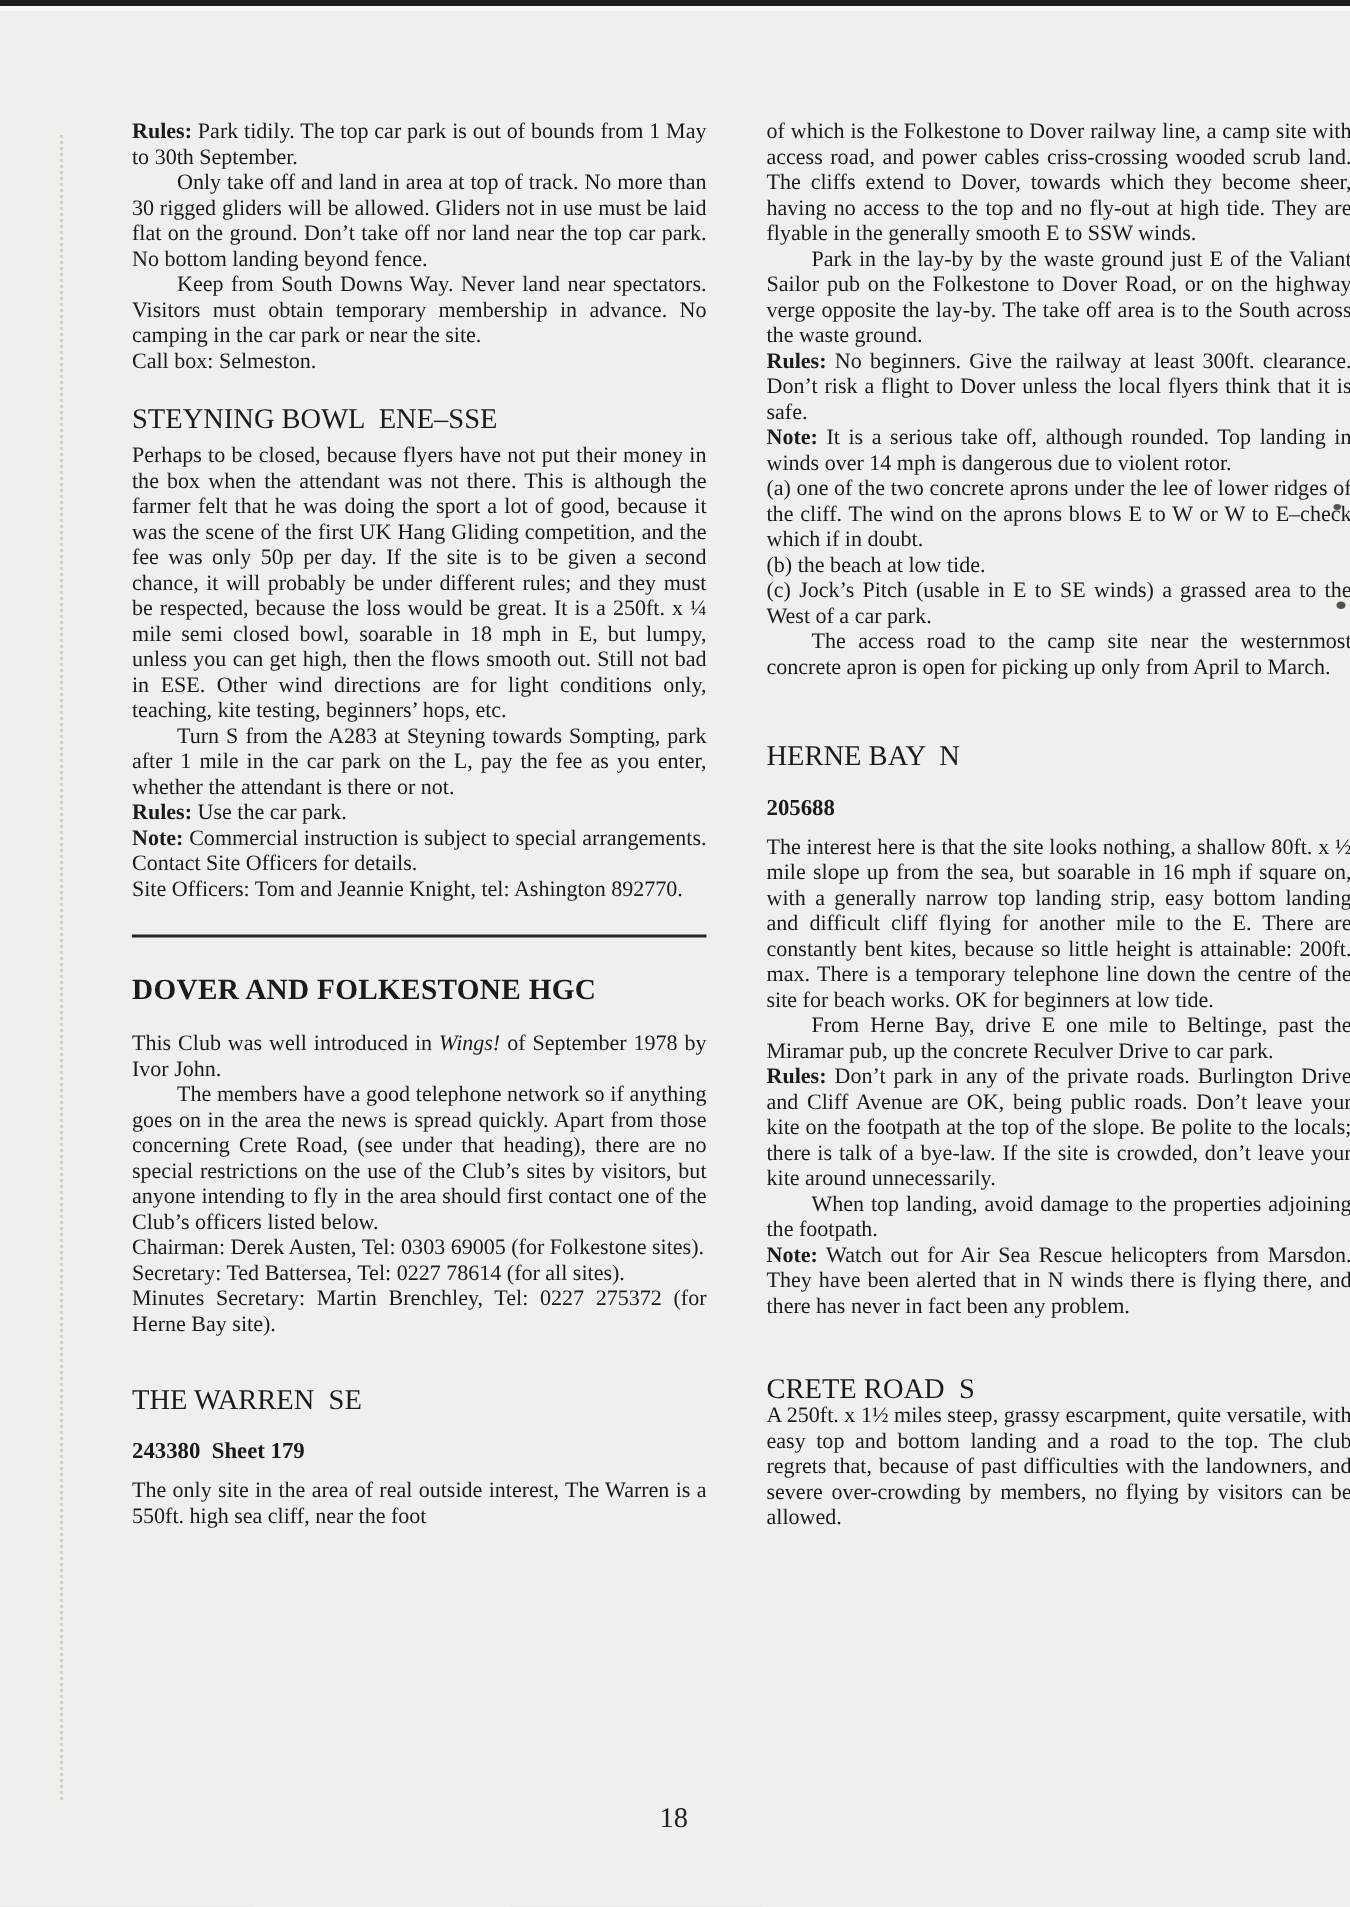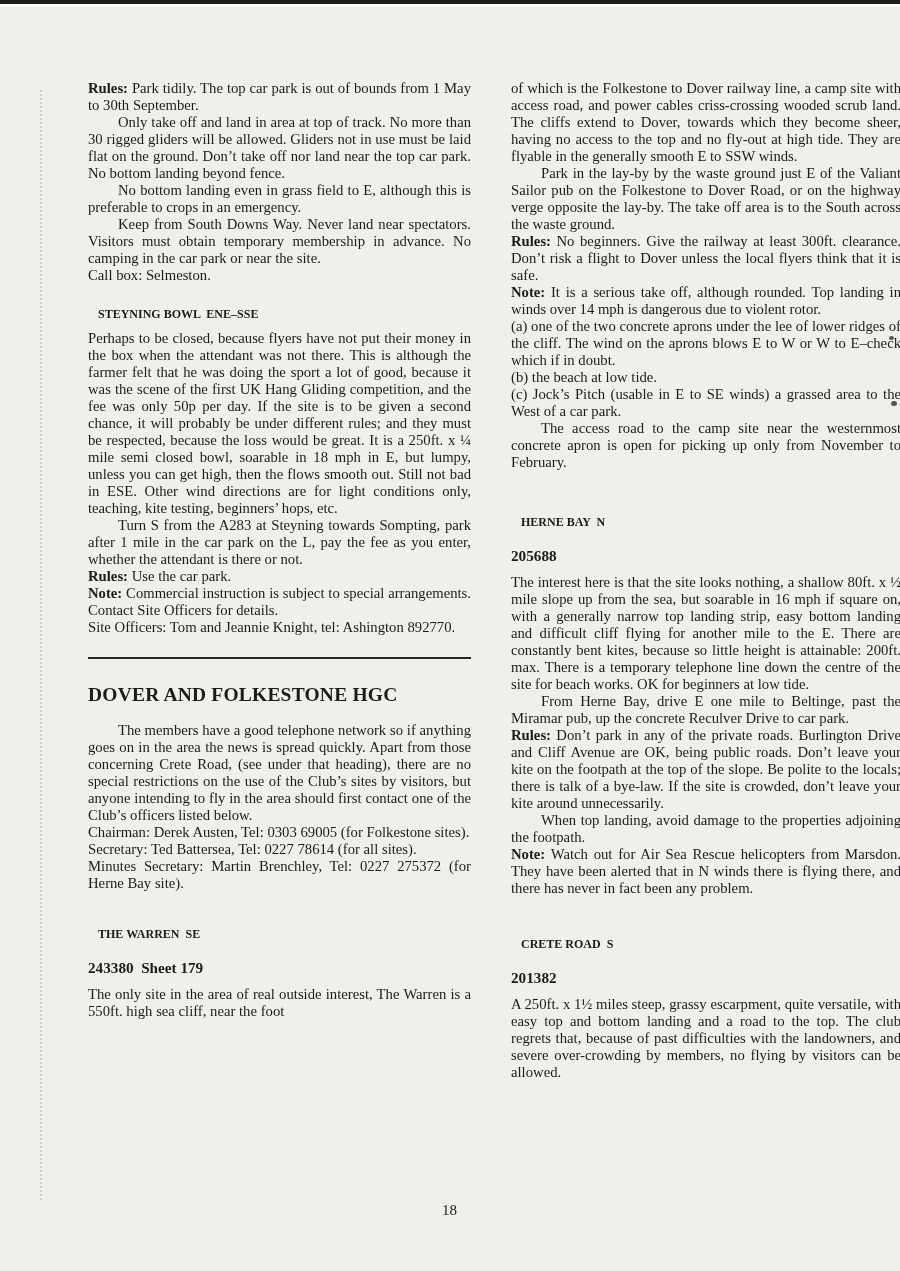--- a/index.html
+++ b/index.html
@@ -30,99 +30,98 @@
   .col-right{left:511px;width:390px;}
 
   p.para{margin:0;padding:0;}
   .indent{text-indent:30px;}
   .gap4{margin-top:4px;}
   .gap2{margin-top:2px;}
   b.lead{font-weight:700;}
   i.wings{font-style:italic;}
 
   .h-site{
-    font-weight:700;font-size:12px;line-height:18px;
-    margin:21px 10px 7px;white-space:pre-wrap;
+    font-weight:400;font-size:19px;line-height:18px;
+    margin:21px 0 7px;white-space:pre-wrap;
   }
   .h-site.tight{margin-bottom:0;}
   .gridref{font-weight:700;font-size:15.2px;line-height:18px;margin:16px 0 9px;white-space:pre-wrap;}
   .h-club{
     font-weight:700;font-size:19.5px;line-height:22px;
     margin:25px 0 16px;letter-spacing:.2px;
   }
   .rule{
     border:none;border-top:2.5px solid #262626;
     margin:21px 0 0;width:100%;
   }
   .mt34{margin-top:33px;}
   .mt42{margin-top:42px;}
   .mt38{margin-top:38px;}
 
   .pagenum{
     position:absolute;top:1202px;left:50%;
     transform:translateX(-54%);
-    font-size:15px;color:#222;
+    font-size:19px;color:#222;
   }
 </style>
 </head>
 <body>
 
 <div class="page">
   <div class="scan-strip"></div>
   <div class="scan-strip-light"></div>
   <div class="margin-noise"></div>
   <div class="speck s1"></div>
   <div class="speck s2"></div>
 
   <div class="col col-left">
 
     <p class="para"><b class="lead">Rules:</b><span>  Park tidily. The top car park is out of bounds from 1 May to 30th September.</span></p>
     <p class="para indent">Only take off and land in area at top of track. No more than 30 rigged gliders will be allowed. Gliders not in use must be laid flat on the ground. Don’t take off nor land near the top car park. No bottom landing beyond fence.</p>
-    <p class="para indent">No bottom landing even in grass field to E, although this is preferable to crops in an emergency.</p>
     <p class="para indent">Keep from South Downs Way. Never land near spectators. Visitors must obtain temporary membership in advance. No camping in the car park or near the site.</p>
     <p class="para gap4">Call box: Selmeston.</p>
 
     <h2 class="h-site">STEYNING BOWL  ENE–SSE</h2>
     <p class="para">Perhaps to be closed, because flyers have not put their money in the box when the attendant was not there. This is although the farmer felt that he was doing the sport a lot of good, because it was the scene of the first UK Hang Gliding competition, and the fee was only 50p per day. If the site is to be given a second chance, it will probably be under different rules; and they must be respected, because the loss would be great. It is a 250ft. x ¼ mile semi closed bowl, soarable in 18 mph in E, but lumpy, unless you can get high, then the flows smooth out. Still not bad in ESE. Other wind directions are for light conditions only, teaching, kite testing, beginners’ hops, etc.</p>
     <p class="para indent">Turn S from the A283 at Steyning towards Sompting, park after 1 mile in the car park on the L, pay the fee as you enter, whether the attendant is there or not.</p>
     <p class="para gap4"><b class="lead">Rules:</b><span>  Use the car park.</span></p>
     <p class="para gap4"><b class="lead">Note:</b><span>  Commercial instruction is subject to special arrangements. Contact Site Officers for details.</span></p>
     <p class="para gap4">Site Officers: Tom and Jeannie Knight, tel: Ashington 892770.</p>
 
     <hr class="rule">
 
     <h1 class="h-club">DOVER AND FOLKESTONE HGC</h1>
+    <p class="para"><span>This Club was well introduced in </span><i class="wings">Wings!</i><span> of September 1978 by Ivor John.</span></p>
     <p class="para indent">The members have a good telephone network so if anything goes on in the area the news is spread quickly. Apart from those concerning Crete Road, (see under that heading), there are no special restrictions on the use of the Club’s sites by visitors, but anyone intending to fly in the area should first contact one of the Club’s officers listed below.</p>
     <p class="para gap2">Chairman: Derek Austen, Tel: 0303 69005 (for Folkestone sites).</p>
     <p class="para">Secretary: Ted Battersea, Tel: 0227 78614 (for all sites).</p>
     <p class="para">Minutes Secretary: Martin Brenchley, Tel: 0227 275372 (for Herne Bay site).</p>
 
     <h2 class="h-site tight mt34">THE WARREN  SE</h2>
     <div class="gridref">243380  Sheet 179</div>
     <p class="para">The only site in the area of real outside interest, The Warren is a 550ft. high sea cliff, near the foot</p>
   </div>
 
   <div class="col col-right">
 
     <p class="para">of which is the Folkestone to Dover railway line, a camp site with access road, and power cables criss-crossing wooded scrub land. The cliffs extend to Dover, towards which they become sheer, having no access to the top and no fly-out at high tide. They are flyable in the generally smooth E to SSW winds.</p>
     <p class="para indent">Park in the lay-by by the waste ground just E of the Valiant Sailor pub on the Folkestone to Dover Road, or on the highway verge opposite the lay-by. The take off area is to the South across the waste ground.</p>
     <p class="para gap4"><b class="lead">Rules:</b><span> No beginners. Give the railway at least 300ft. clearance. Don’t risk a flight to Dover unless the local flyers think that it is safe.</span></p>
     <p class="para gap4"><b class="lead">Note:</b><span> It is a serious take off, although rounded. Top landing in winds over 14 mph is dangerous due to violent rotor.</span></p>
     <p class="para">(a) one of the two concrete aprons under the lee of lower ridges of the cliff. The wind on the aprons blows E to W or W to E–check which if in doubt.</p>
     <p class="para">(b) the beach at low tide.</p>
     <p class="para">(c) Jock’s Pitch (usable in E to SE winds) a grassed area to the West of a car park.</p>
-    <p class="para indent">The access road to the camp site near the westernmost concrete apron is open for picking up only from November to February.</p>
+    <p class="para indent">The access road to the camp site near the westernmost concrete apron is open for picking up only from April to March.</p>
 
     <h2 class="h-site tight mt42">HERNE BAY  N</h2>
     <div class="gridref">205688</div>
     <p class="para">The interest here is that the site looks nothing, a shallow 80ft. x ½ mile slope up from the sea, but soarable in 16 mph if square on, with a generally narrow top landing strip, easy bottom landing and difficult cliff flying for another mile to the E. There are constantly bent kites, because so little height is attainable: 200ft. max. There is a temporary telephone line down the centre of the site for beach works.  OK for beginners at low tide.</p>
     <p class="para indent">From Herne Bay, drive E one mile to Beltinge, past the Miramar pub, up the concrete Reculver Drive to car park.</p>
     <p class="para gap4"><b class="lead">Rules:</b><span>  Don’t park in any of the private roads. Burlington Drive and Cliff Avenue are OK, being public roads. Don’t leave your kite on the footpath at the top of the slope. Be polite to the locals; there is talk of a bye-law. If the site is crowded, don’t leave your kite around unnecessarily.</span></p>
     <p class="para indent">When top landing, avoid damage to the properties adjoining the footpath.</p>
     <p class="para gap4"><b class="lead">Note:</b><span>  Watch out for Air Sea Rescue helicopters from Marsdon. They have been alerted that in N winds there is flying there, and there has never in fact been any problem.</span></p>
 
     <h2 class="h-site tight mt38">CRETE ROAD  S</h2>
-    <div class="gridref">201382</div>
     <p class="para">A 250ft. x 1½ miles steep, grassy escarpment, quite versatile, with easy top and bottom landing and a road to the top. The club regrets that, because of past difficulties with the landowners, and severe over-crowding by members, no flying by visitors can be allowed.</p>
   </div>
 
   <div class="pagenum">18</div>
 </div>
 
 </body></html>

